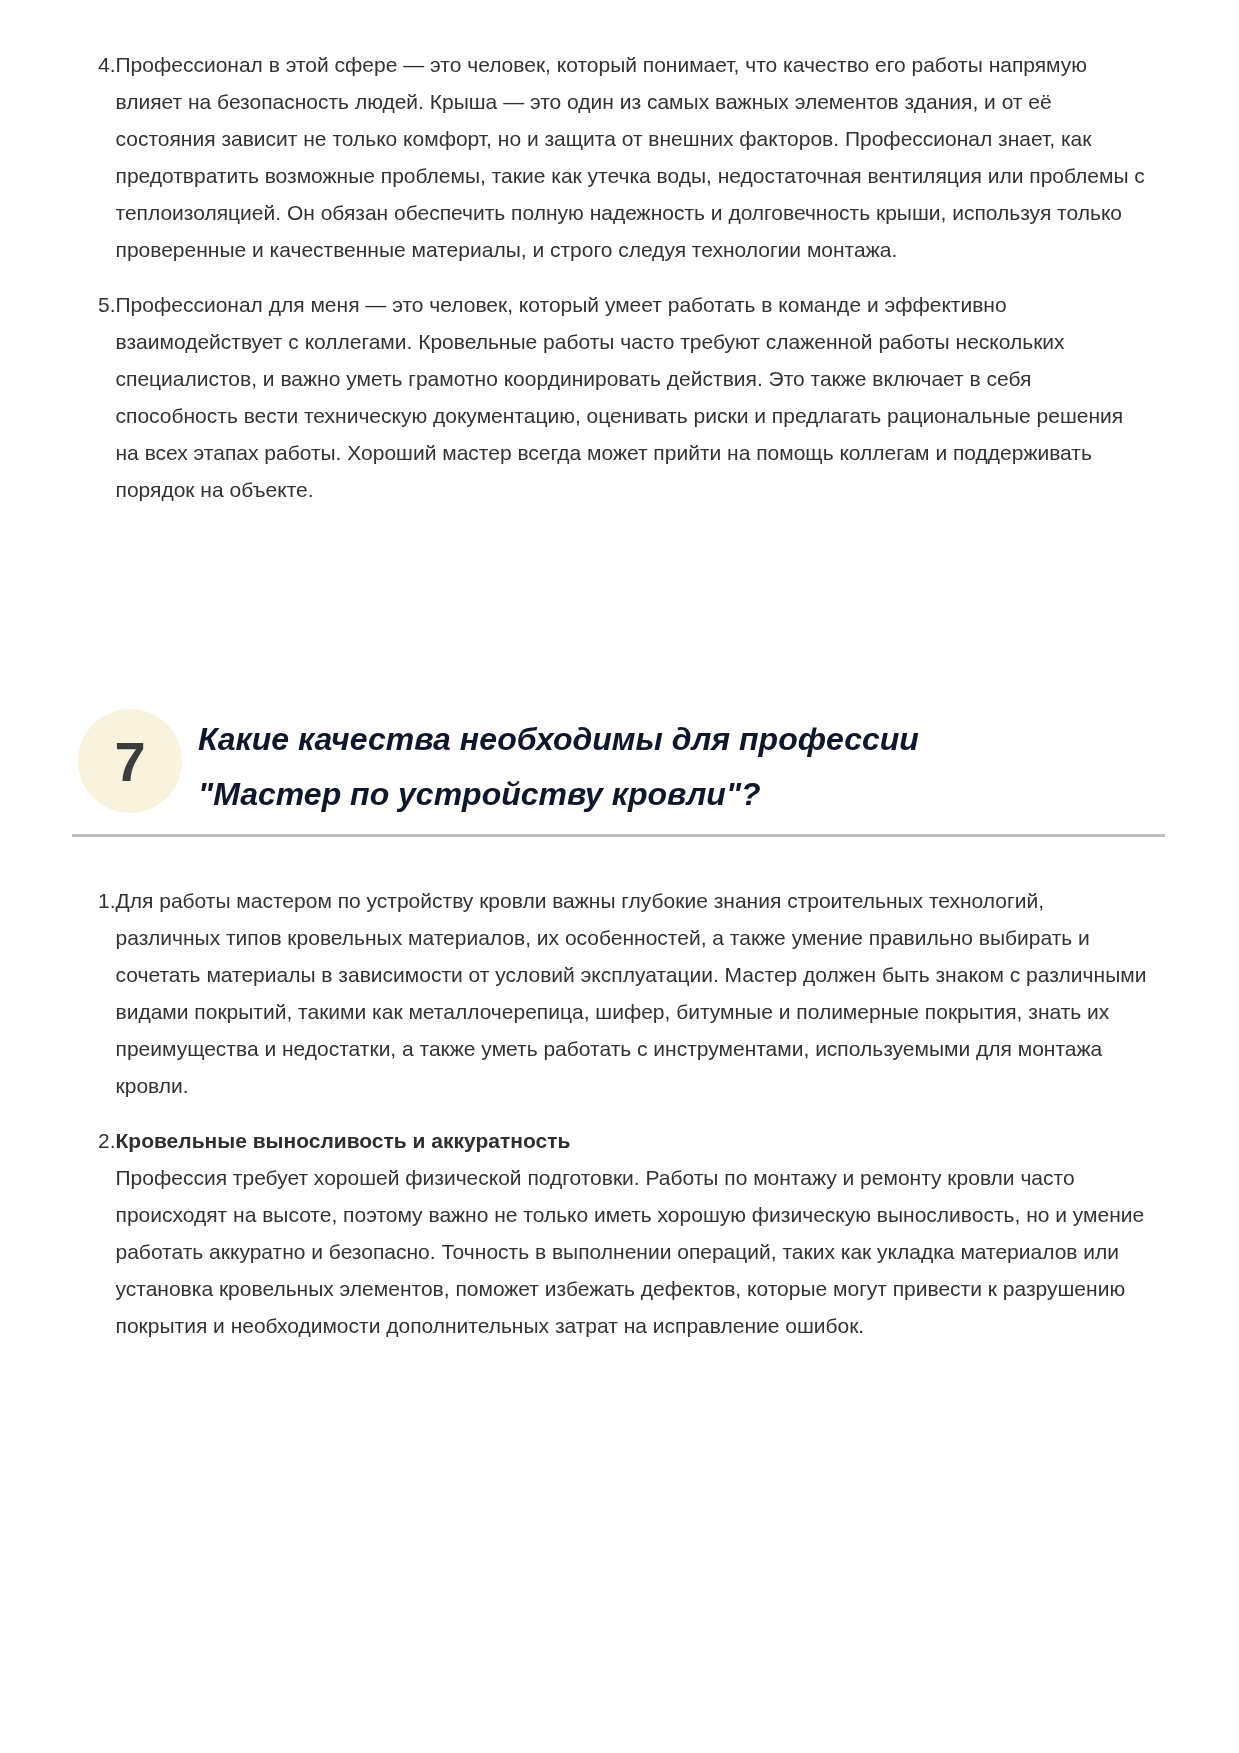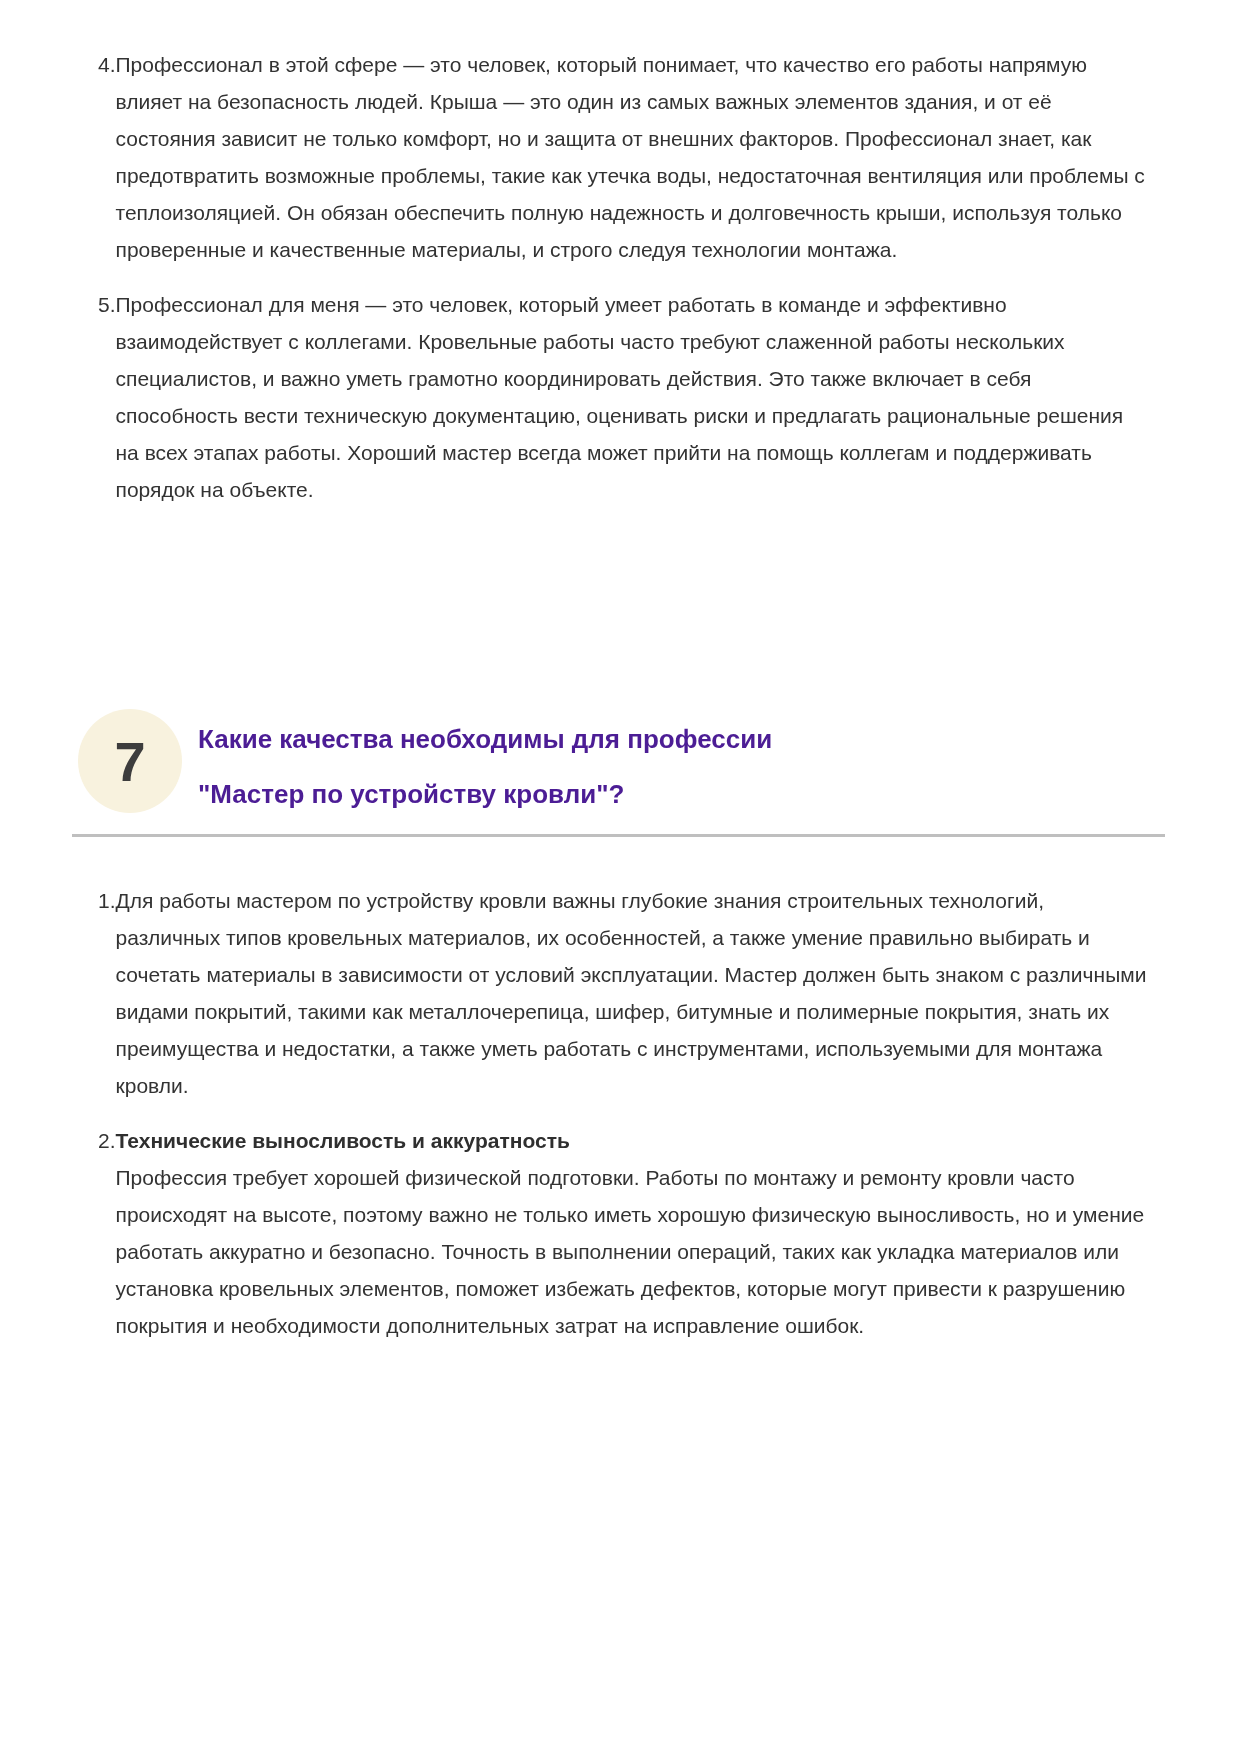--- a/index.html
+++ b/index.html
@@ -60,25 +60,26 @@
     display: flex;
     align-items: center;
     justify-content: center;
     font-size: 56px;
     font-weight: 700;
     color: #3d3d3d;
   }
   .section-titles {
     margin-left: 16px;
     padding-top: 12px;
-    font-size: 26px;
+    font-size: 32px;
     font-weight: 700;
     line-height: 55px;
-    color: #4c1d95;
+    color: #0f172a;
     max-width: 980px;
+    font-style: italic;
   }
   .divider {
     height: 3px;
     width: 1093px;
     margin: 12px 0 0 -26px;
     background: #bfbfbf;
   }
   .qualities {
     margin-top: 45px;
   }
@@ -114,19 +115,19 @@
   <div class="olist qualities">
     <div class="oitem">
       <span class="onum">1.</span>
       <span class="item-text">
         <div class="qbody">Для работы мастером по устройству кровли важны глубокие знания строительных технологий, различных типов кровельных материалов, их особенностей, а также умение правильно выбирать и сочетать материалы в зависимости от условий эксплуатации. Мастер должен быть знаком с различными видами покрытий, такими как металлочерепица, шифер, битумные и полимерные покрытия, знать их преимущества и недостатки, а также уметь работать с инструментами, используемыми для монтажа кровли.</div>
       </span>
     </div>
     <div class="oitem">
       <span class="onum">2.</span>
       <span class="item-text">
-        <span class="qtitle">Технические выносливость и аккуратность</span>
+        <span class="qtitle">Кровельные выносливость и аккуратность</span>
         <div class="qbody">Профессия требует хорошей физической подготовки. Работы по монтажу и ремонту кровли часто происходят на высоте, поэтому важно не только иметь хорошую физическую выносливость, но и умение работать аккуратно и безопасно. Точность в выполнении операций, таких как укладка материалов или установка кровельных элементов, поможет избежать дефектов, которые могут привести к разрушению покрытия и необходимости дополнительных затрат на исправление ошибок.</div>
       </span>
     </div>
   </div>
 
 </div>
 
 </body></html>

